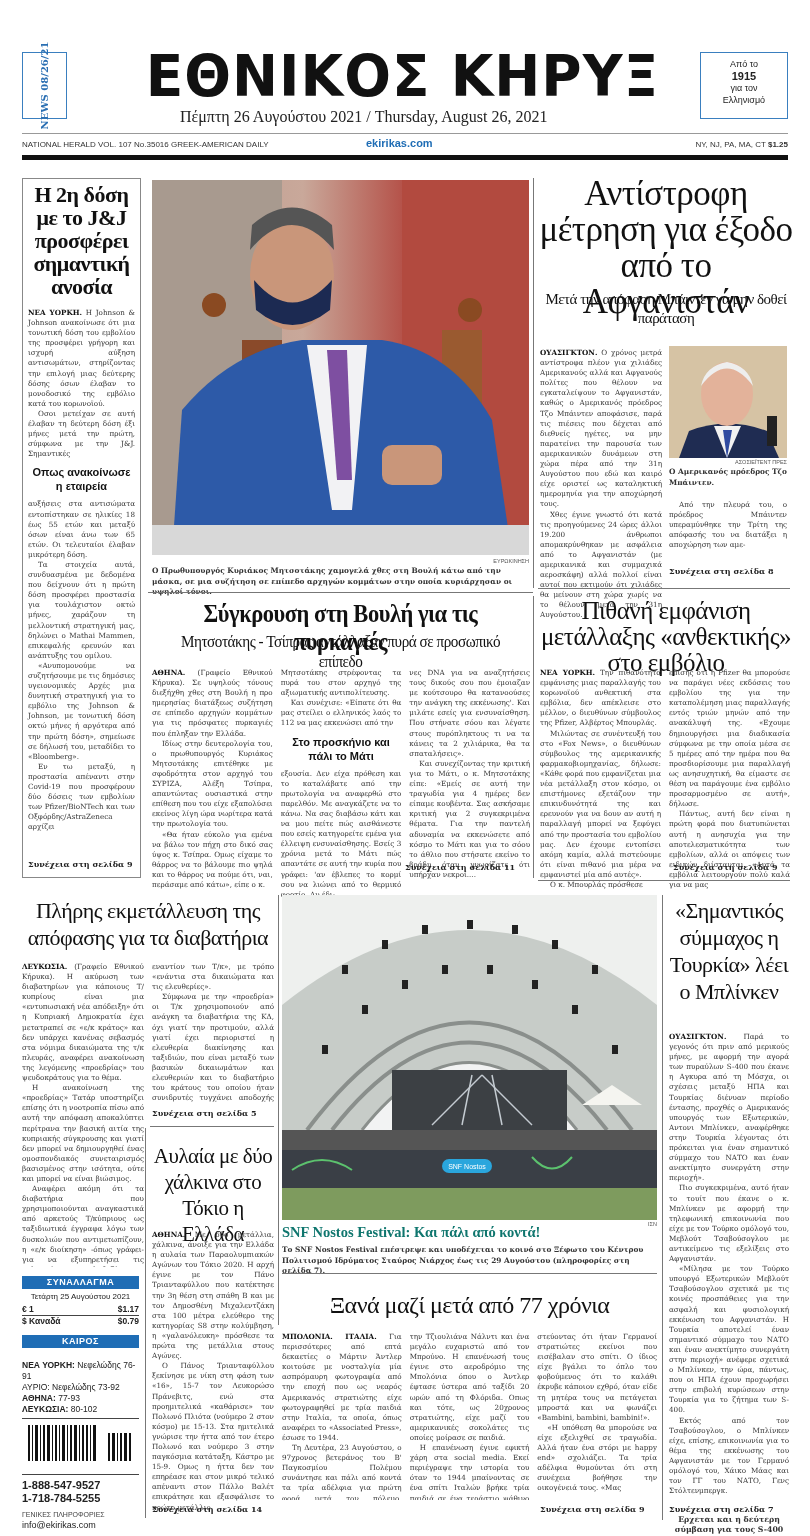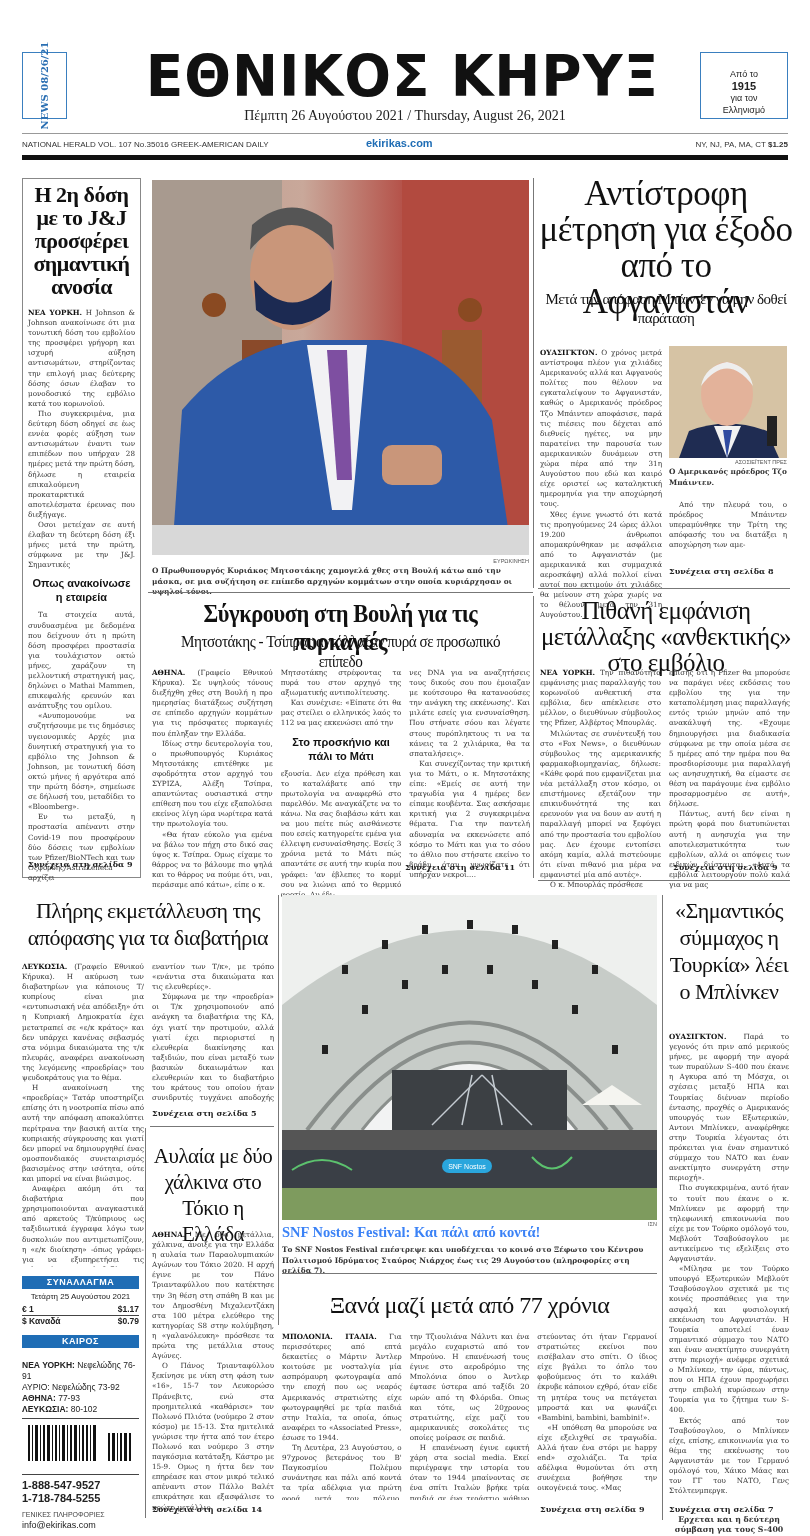--- a/index.html
+++ b/index.html
@@ -13,22 +13,22 @@
 .head{font-family:"Liberation Serif",serif;color:#111;text-align:center;line-height:1.0;letter-spacing:-0.5px}
 .cols{display:flex;gap:8px}
 .cols>div{flex:1}
 .rule-v{position:absolute;width:1px;background:#777}
 .rule-h{position:absolute;height:1px;background:#777}
 .subhead{font-family:"Liberation Sans",sans-serif;font-weight:bold;font-size:11px;text-align:center;line-height:14px;color:#111;margin:6px 0}
 
 .newsbox{left:22px;top:52px;width:45px;height:67px;border:1.5px solid #3a7fbf;display:flex;align-items:center;justify-content:center}
 .newsbox span{transform:rotate(-90deg);white-space:nowrap;font-family:"DejaVu Serif",serif;font-weight:bold;color:#2a6fb3;font-size:10px;line-height:11px;text-align:center;display:block}
 .title{left:130px;top:46px;width:545px;text-align:center;font-family:"DejaVu Sans",sans-serif;font-weight:bold;font-size:55px;letter-spacing:1px;line-height:60px;color:#111;transform:scaleY(1.05)}
-.datecap{left:180px;top:108px;width:450px;text-align:center;font-family:"Liberation Serif",serif;font-size:14px;color:#222}
-.sincebox{left:700px;top:52px;width:88px;height:67px;border:1.5px solid #3a7fbf;text-align:center;font-family:"Liberation Sans",sans-serif;font-size:9px;line-height:12px;padding-top:15px;color:#222}
+.datecap{left:180px;top:108px;width:450px;font-family:"Liberation Serif",serif;font-size:16px;color:#222}
+.sincebox{left:700px;top:52px;width:88px;height:67px;border:1.5px solid #3a7fbf;text-align:center;font-family:"Liberation Sans",sans-serif;font-size:9px;line-height:12px;padding-top:5px;color:#222}
 .sincebox .yr{font-weight:bold;font-size:11px}
 .topline{left:22px;top:133px;width:766px;height:1px;background:#999}
 .infobar{left:22px;top:138px;width:766px;height:14px;font-family:"Liberation Sans",sans-serif;font-size:8px;color:#333}
 .thickbar{left:22px;top:155px;width:766px;height:5px;background:#111}
 
 .photo1{left:152px;top:180px;width:377px;height:375px;overflow:hidden;background:linear-gradient(90deg,#b79a8e 0%,#c9a89a 40%,#b2473f 70%,#c4564a 100%)}
 .photo2{left:669px;top:346px;width:118px;height:112px;overflow:hidden;background:linear-gradient(180deg,#d7c2a2,#8a7b6a)}
 .photo3{left:282px;top:895px;width:375px;height:325px;overflow:hidden;background:#eef0ee}
 .credit{font-family:"Liberation Sans",sans-serif;font-size:5.5px;color:#555;text-align:right}
 .caption{font-family:"DejaVu Serif",serif;font-weight:bold;font-size:7.4px;line-height:10.5px;color:#333}
@@ -56,23 +56,23 @@
   <span class="abs" style="left:0;top:2px">NATIONAL HERALD VOL. 107 No.35016  GREEK-AMERICAN DAILY</span>
   <span class="abs" style="left:344px;top:-1px;font-weight:bold;font-size:11px;color:#1f6db5">ekirikas.com</span>
   <span class="abs" style="right:0;top:2px"><span>NY, NJ, PA, MA, CT</span> <b>$1.25</b></span>
 </div>
 <div class="abs thickbar"></div>
 
 <div class="abs" style="left:22px;top:178px;width:119px;height:700px;border:1px solid #888;padding:4px 5px">
   <div class="head" style="font-size:22px;line-height:23px;font-weight:bold;margin-bottom:10px">Η 2η δόση με το J&amp;J προσφέρει σημαντική ανοσία</div>
   <div class="body-text">
     <p class="first"><b>ΝΕΑ ΥΟΡΚΗ.</b> <span>Η Johnson &amp; Johnson ανακοίνωσε ότι μια τονωτική δόση του εμβολίου της προσφέρει γρήγορη και ισχυρή αύξηση αντισωμάτων, στηρίζοντας την επιλογή μιας δεύτερης δόσης όσων έλαβαν το μονοδοσικό της εμβόλιο κατά του κορωνοϊού.</span></p>
-    <p>Πιο συγκεκριμένα, μια δεύτερη δόση οδηγεί σε έως εννέα φορές αύξηση των αντισωμάτων έναντι των επιπέδων που υπήρχαν 28 ημέρες μετά την πρώτη δόση, δήλωσε η εταιρεία επικαλούμενη προκαταρκτικά αποτελέσματα έρευνας που διεξήγαγε.</p>
     <p>Οσοι μετείχαν σε αυτή έλαβαν τη δεύτερη δόση έξι μήνες μετά την πρώτη, σύμφωνα με την J&amp;J. Σημαντικές</p>
     <div class="subhead">Οπως ανακοίνωσε η εταιρεία</div>
+    <p class="first">αυξήσεις στα αντισώματα εντοπίστηκαν σε ηλικίες 18 έως 55 ετών και μεταξύ όσων είναι άνω των 65 ετών. Οι τελευταίοι έλαβαν μικρότερη δόση.</p>
     <p>Τα στοιχεία αυτά, συνδυασμένα με δεδομένα που δείχνουν ότι η πρώτη δόση προσφέρει προστασία για τουλάχιστον οκτώ μήνες, χαράζουν τη μελλοντική στρατηγική μας, δηλώνει ο Mathai Mammen, επικεφαλής ερευνών και ανάπτυξης του ομίλου.</p>
     <p>«Ανυπομονούμε να συζητήσουμε με τις δημόσιες υγειονομικές Αρχές μια δυνητική στρατηγική για το εμβόλιο της Johnson &amp; Johnson, με τονωτική δόση οκτώ μήνες ή αργότερα από την πρώτη δόση», σημείωσε σε δήλωσή του, μεταδίδει το «Bloomberg».</p>
     <p>Εν τω μεταξύ, η προστασία απέναντι στην Covid-19 που προσφέρουν δύο δόσεις των εμβολίων των Pfizer/BioNTech και των Οξφόρδης/AstraZeneca αρχίζει</p>
   </div>
   <div class="cont" style="position:absolute;bottom:8px;left:5px">Συνέχεια στη σελίδα 9</div>
 </div>
 
 <div class="abs photo1">
   <svg width="377" height="375" viewBox="0 0 377 375">
     <rect x="0" y="0" width="130" height="375" fill="#a89a8f"></rect>
@@ -269,21 +269,21 @@
     <rect x="0" y="235" width="375" height="20" fill="#555"></rect>
     <rect x="0" y="255" width="375" height="38" fill="#3a3f46"></rect>
     <rect x="160" y="264" width="50" height="14" rx="7" fill="#2aa6dd"></rect>
     <text x="185" y="274" font-size="7" fill="#fff" text-anchor="middle" font-family="Liberation Sans, sans-serif">SNF Nostos</text>
     <path d="M10,275 Q40,255 70,275" fill="none" stroke="#5cc26e" stroke-width="2"></path>
     <path d="M250,262 Q270,285 290,262" fill="none" stroke="#5cc26e" stroke-width="2"></path>
     <rect x="0" y="293" width="375" height="32" fill="#7e9b5e"></rect>
   </svg>
 </div>
 <div class="abs credit" style="left:282px;top:1221px;width:375px">ΙΣΝ</div>
-<div class="abs" style="left:282px;top:1224px;width:375px;font-family:'Liberation Serif',serif;font-weight:bold;font-size:14.5px;color:#3b82f6">SNF Nostos Festival: Και πάλι από κοντά!</div>
+<div class="abs" style="left:282px;top:1224px;width:375px;font-family:'Liberation Serif',serif;font-weight:bold;font-size:14.5px;color:#0f766e">SNF Nostos Festival: Και πάλι από κοντά!</div>
 <div class="abs caption" style="left:282px;top:1245px;width:375px;font-size:7.4px">Το SNF Nostos Festival επέστρεψε και υποδέχεται το κοινό στο Ξέφωτο του Κέντρου Πολιτισμού Ιδρύματος Σταύρος Νιάρχος έως τις 29 Αυγούστου (πληροφορίες στη σελίδα 7).</div>
 <div class="rule-h" style="left:282px;top:1273px;width:375px"></div>
 
 <div class="abs head" style="left:282px;top:1290px;width:375px;font-size:24px;line-height:30px">Ξανά μαζί μετά από 77 χρόνια</div>
 <div class="abs body-text cols" style="left:282px;top:1332px;width:375px;height:168px;overflow:hidden">
   <div>
     <p class="first"><b>ΜΠΟΛΟΝΙΑ. ΙΤΑΛΙΑ.</b> <span>Για περισσότερες από επτά δεκαετίες ο Μάρτιν Άντλερ κοιτούσε με νοσταλγία μία ασπρόμαυρη φωτογραφία από την εποχή που ως νεαρός Αμερικανός στρατιώτης είχε φωτογραφηθεί με τρία παιδιά στην Ιταλία, τα οποία, όπως αναφέρει το «Associated Press», έσωσε το 1944.</span></p>
     <p>Τη Δευτέρα, 23 Αυγούστου, ο 97χρονος βετεράνος του Β' Παγκοσμίου Πολέμου συνάντησε και πάλι από κοντά τα τρία αδέλφια για πρώτη φορά μετά τον πόλεμο. Απέσπασε ένα γλυκό φιλί από τη Μαφάλντα και</p>
   </div>
   <div>

